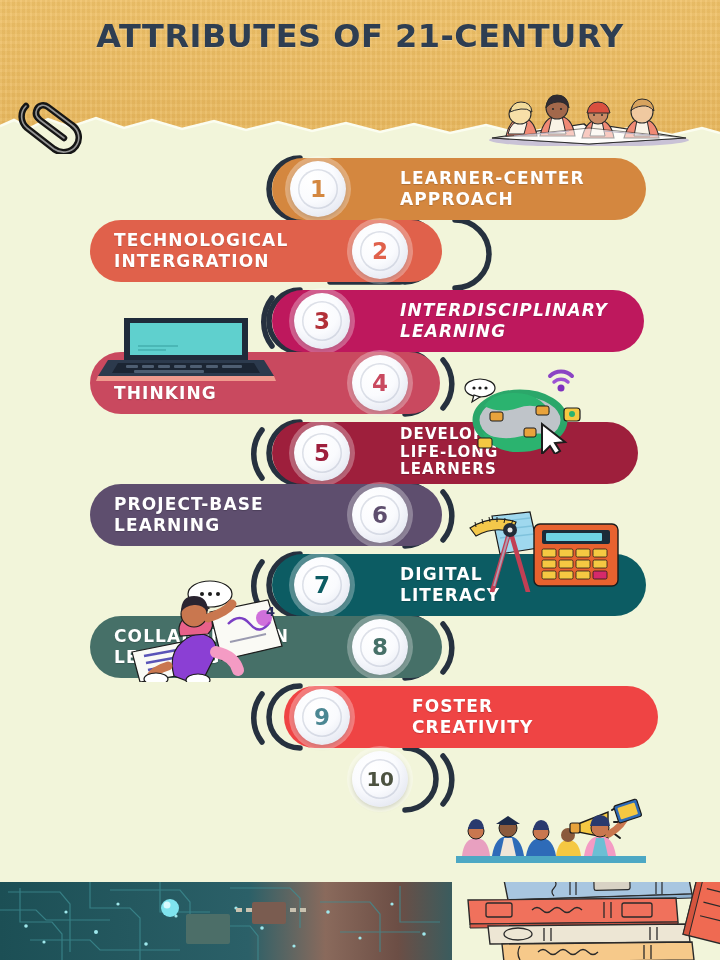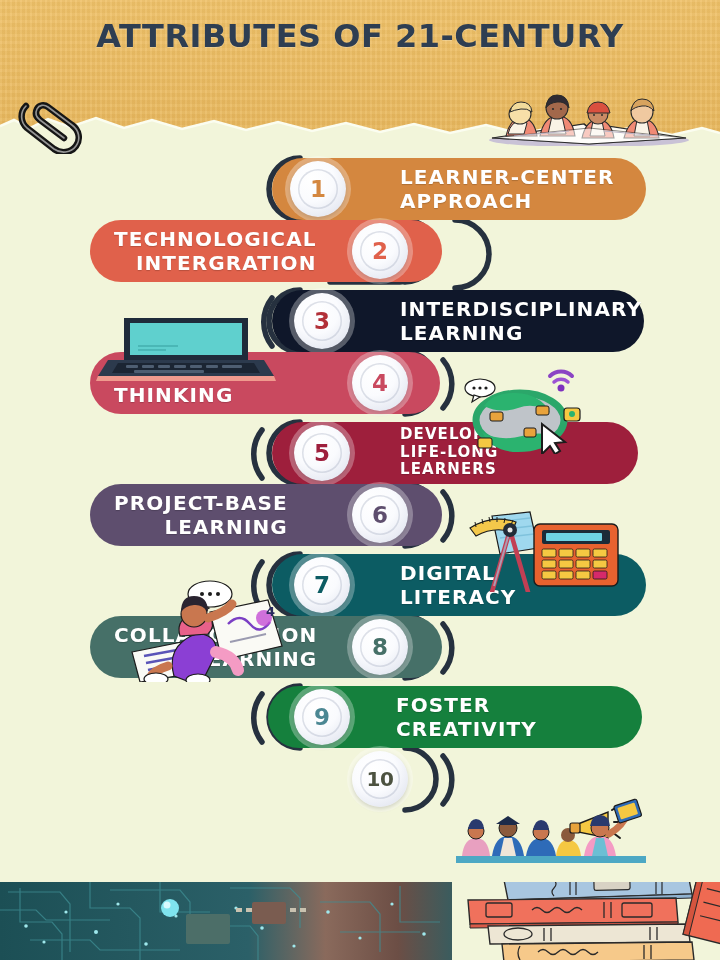--- a/index.html
+++ b/index.html
@@ -33,25 +33,25 @@
 
   
   .kids{position:absolute;left:484px;top:88px;width:210px;height:58px;z-index:5;}
 
   
   .chain{position:absolute;left:0;top:150px;width:720px;height:720px;z-index:2;}
 
   .row{position:absolute;height:62px;}
   .pill{position:absolute;top:0;height:62px;border-radius:31px;}
   .pill .label{position:absolute;top:50%;transform:translateY(-50%);
-    color:#FFFFFF;font-weight:800;font-size:20px;line-height:1.22;letter-spacing:1.1px;
+    color:#FFFFFF;font-weight:800;font-size:17px;line-height:1.22;letter-spacing:1.1px;
     text-transform:uppercase;font-family:"DejaVu Sans",sans-serif;
     text-shadow:0 1px 1px rgba(0,0,0,.18);white-space:pre-line;}
   .row.right .pill .label{left:128px;text-align:left;}
-  .row.left  .pill .label{left:24px;text-align:right;}
+  .row.left  .pill .label{left:24px;text-align:left;}
 
   
   .disc{position:absolute;top:3px;width:56px;height:56px;border-radius:50%;
     background:radial-gradient(circle at 38% 32%, #FFFFFF 0%, #FAFBFE 44%, #E6E9F2 78%, #D9DEEA 100%);
     box-shadow:0 0 0 5px rgba(255,255,255,.30), 0 2px 4px rgba(0,0,0,.22);
     display:flex;align-items:center;justify-content:center;}
   .disc::before{content:"";position:absolute;left:8px;top:8px;right:8px;bottom:8px;border-radius:50%;
     box-shadow:inset 0 0 0 1.5px rgba(160,170,190,.35);}
   .disc span{position:relative;font-family:"DejaVu Sans",sans-serif;font-weight:900;
     font-size:23px;letter-spacing:0;line-height:1;}
@@ -202,21 +202,21 @@
       <circle cx="118" cy="52" r="3" fill="#2BB36F"></circle>
       <ellipse cx="26" cy="26" rx="15" ry="9" fill="#FFFFFF" stroke="#1C1C1C" stroke-width="1.2"></ellipse>
       <path d="M20 33 l-2 7 l8 -5z" fill="#FFFFFF" stroke="#1C1C1C" stroke-width="1.2"></path>
       <circle cx="20" cy="26" r="1.6" fill="#1C1C1C"></circle>
         <circle cx="26" cy="26" r="1.6" fill="#1C1C1C"></circle>
         <circle cx="32" cy="26" r="1.6" fill="#1C1C1C"></circle>
       <path d="M88 62 L88 92 L96 84 L101 92 L106 89 L101 81 L111 80z" fill="#FFFFFF" stroke="#1C1C1C" stroke-width="2"></path>
     </svg>
 
     <div class="row right" style="left:0;top:140px;width:720px;">
-      <div class="pill" style="left:272px;width:372px;background:#0f172a;">
+      <div class="pill" style="left:272px;width:372px;background:#be185d;font-style:italic;">
         <div class="label">INTERDISCIPLINARY
 LEARNING</div>
       </div>
       <div class="disc" style="left:294px;">
         <span style="color:#B23038;">3</span>
       </div>
     </div>
     <svg class="ill" style="left:78px;top:160px;width:200px;height:74px;" viewBox="0 0 200 74">
       <path d="M46 8 L170 8 L170 50 L46 50 Z" fill="#1F2B3A"></path>
       <path d="M52 13 L164 13 L164 45 L52 45 Z" fill="#5FD0CE"></path>
@@ -375,21 +375,21 @@
         <path d="M134 28 q2 -11 10 -11 q9 0 10 11z" fill="#2A3A6E"></path>
         <path d="M153 36 q14 -8 18 -20" fill="none" stroke="#C9774F" stroke-width="7" stroke-linecap="round"></path>
       </g>
       <g transform="rotate(-18 172 14)">
         <rect x="160" y="4" width="24" height="18" rx="2" fill="#2E6BB8" stroke="#1C1C1C" stroke-width="1.2"></rect>
         <rect x="163" y="7" width="18" height="12" rx="1" fill="#F5C842"></rect>
       </g>
     </svg>
 
     <div class="row right" style="left:0;top:536px;width:720px;">
-      <div class="pill" style="left:268px;width:374px;background:#15803d;">
+      <div class="pill" style="left:284px;width:374px;background:#ef4444;">
         <div class="label">FOSTER
 CREATIVITY</div>
       </div>
       <div class="disc" style="left:294px;">
         <span style="color:#4B8793;">9</span>
       </div>
     </div>
 
     <div class="row left" style="left:0;top:598px;width:720px;">
       <div class="disc n10" style="left:352px;">

